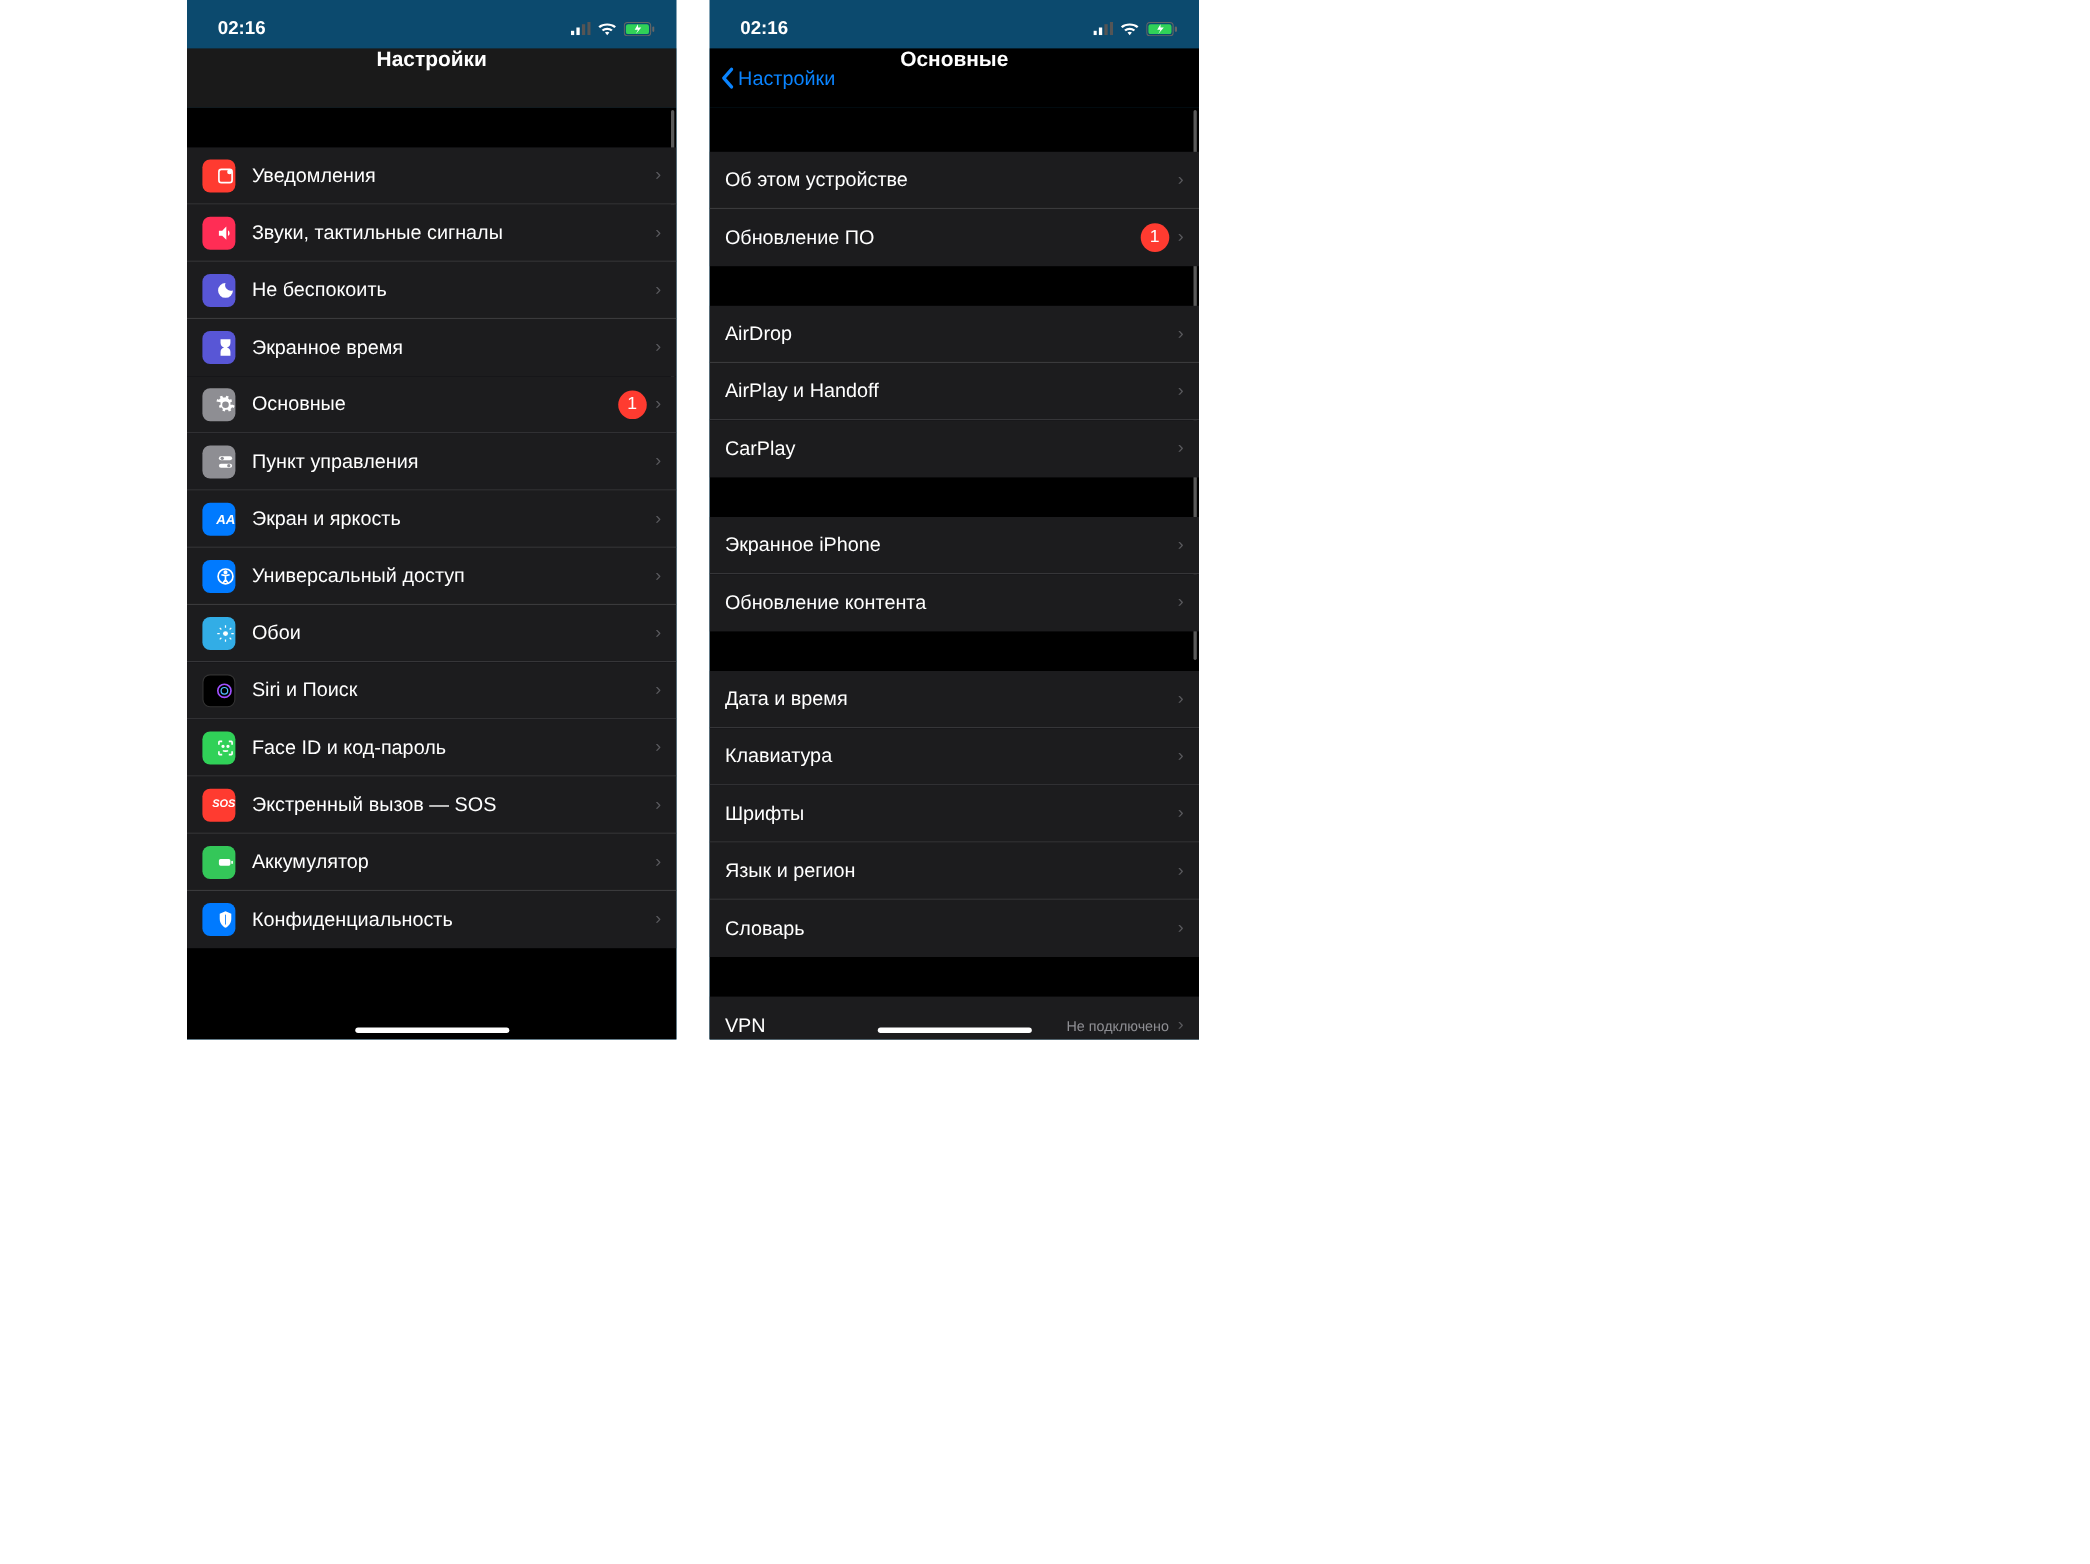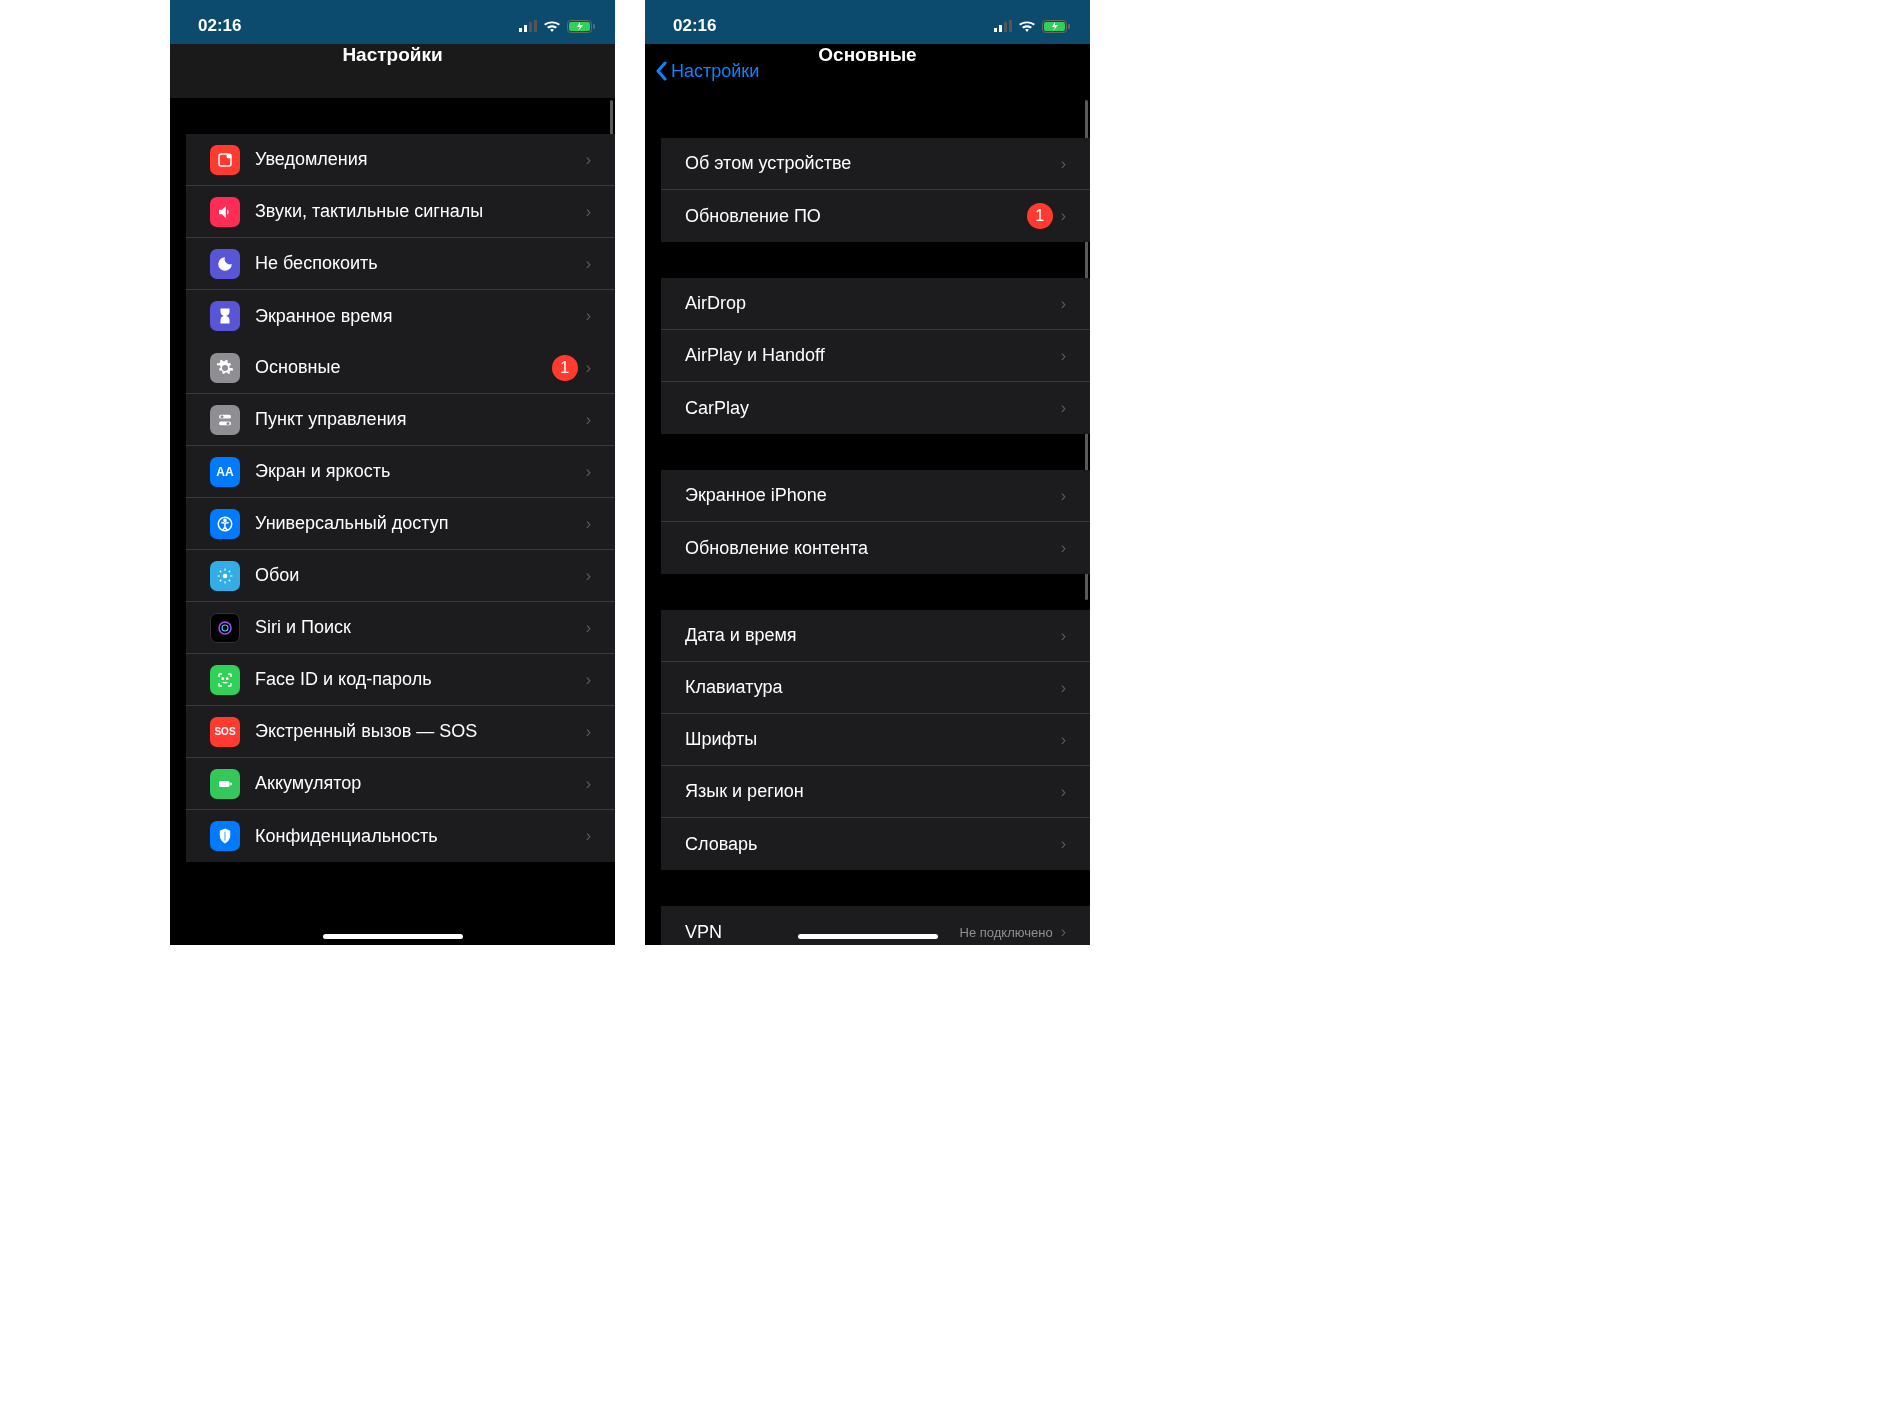--- a/index.html
+++ b/index.html
@@ -61,30 +61,29 @@
   }
 
   .group { margin-top: 36px; }
   .group.first { margin-top: 36px; }
   .group.tight { margin-top: 0; }
   .row {
     background:#1c1c1e;
     min-height: 52px;
     display:flex;
     align-items:center;
-    padding: 0 24px;
+    padding: 0 14px;
     border-bottom: 0.5px solid #3a3a3c;
     position:relative;
-    margin-left:16px;
   }
   .row:last-child { border-bottom:none; }
   .row .icon-box {
     width:30px; height:30px; border-radius:7px;
-    display:flex; align-items:center; justify-content:center;
-    margin-right:15px; flex-shrink:0;
+    display:flex; align-items:center; justify-content:flex-end;
+    margin-right:15px; flex-shrink:0;font-style:italic;
   }
   .row .label { font-size:18px; color:#fff; flex:1; }
   .row .chev { color:#5a5a5e; margin-left:8px; }
   .row .badge {
     background:#ff3b30; color:#fff; min-width:26px; height:26px;
     border-radius:13px; display:flex; align-items:center;
     justify-content:center; font-size:16px; font-weight:500;
     margin-left:8px;
   }
   .row .detail { color:#8e8e93; font-size:13px; }

